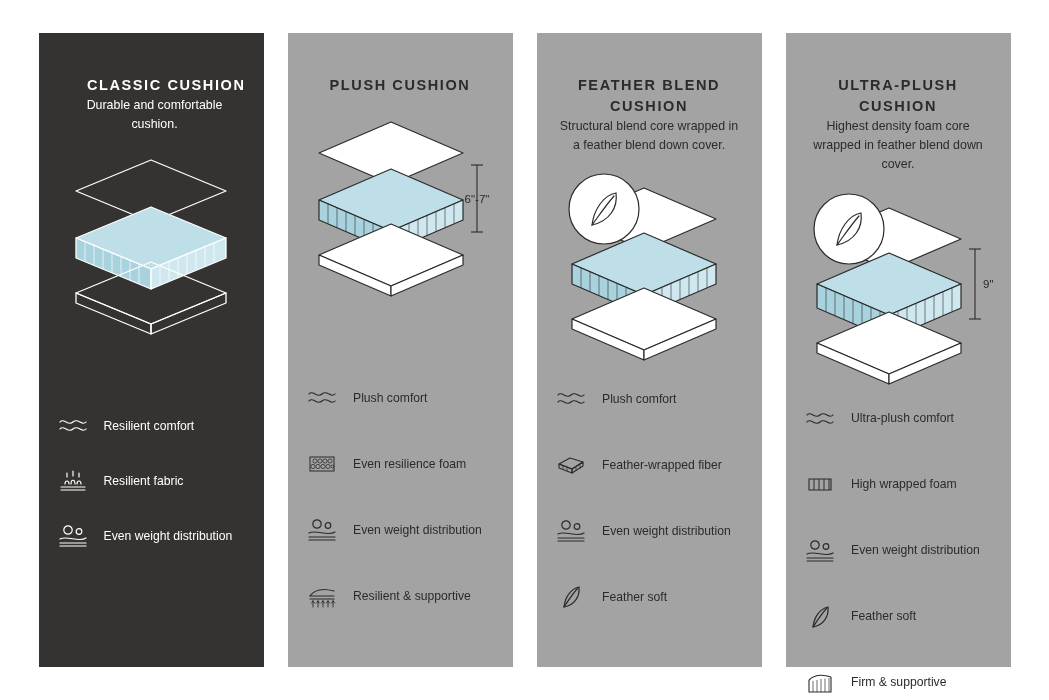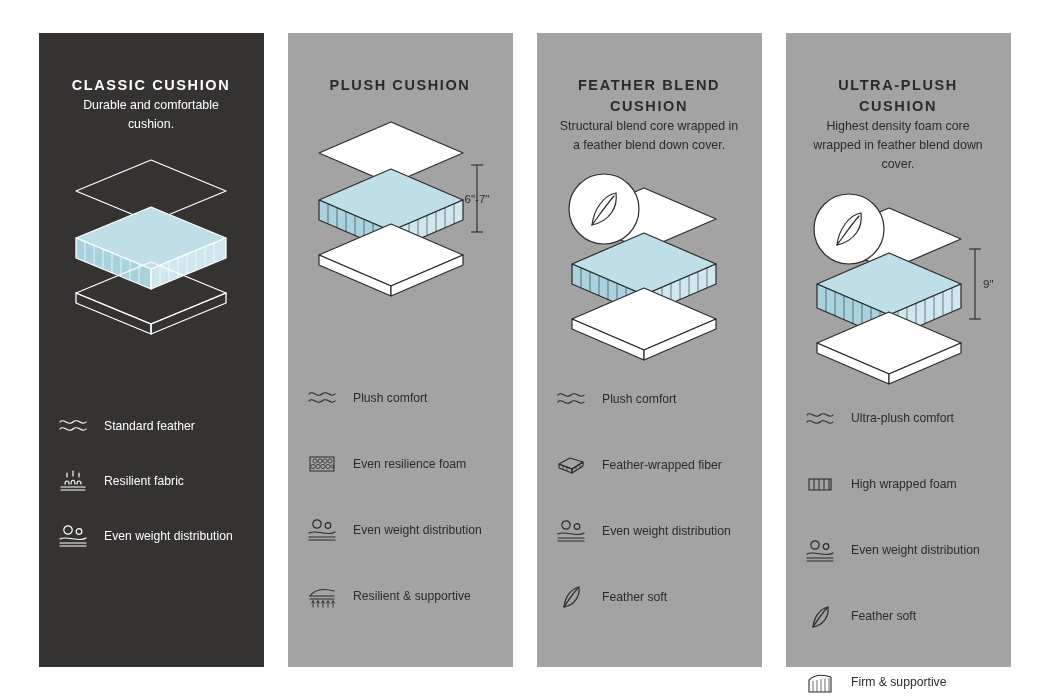--- a/index.html
+++ b/index.html
@@ -37,20 +37,21 @@
     box-sizing: border-box;
     position: relative;
     display: flex;
     flex-direction: column;
     align-items: center;
     padding: 0 18px;
   }
   .card.dark {
     background: #353331;
     color: #ffffff;
+    align-items: flex-end;
   }
   .card.light {
     background: #a3a3a3;
     color: #2b2b2b;
   }
   .card-title {
     margin-top: 42px;
     font-size: 14.5px;
     font-weight: bold;
     letter-spacing: 1.6px;
@@ -153,21 +154,21 @@
       </div>
 
       <div class="features">
         <div class="feature">
           <span class="f-icon">
             <svg width="30" height="22" viewBox="0 0 30 22" fill="none" stroke="#ffffff" stroke-width="1.2" stroke-linecap="round">
               <path d="M2 7 C6 2, 10 12, 15 7 C20 2, 24 12, 28 7"></path>
               <path d="M2 14 C6 9, 10 19, 15 14 C20 9, 24 19, 28 14"></path>
             </svg>
           </span>
-          <span class="f-label">Standard feather</span>
+          <span class="f-label">Resilient comfort</span>
         </div>
         <div class="feature">
           <span class="f-icon">
             <svg width="30" height="24" viewBox="0 0 30 24" fill="none" stroke="#ffffff" stroke-width="1.2" stroke-linecap="round">
               <path d="M3 18 H27"></path>
               <path d="M3 21 H27"></path>
               <path d="M7 15 C7 11, 11 11, 11 15"></path>
               <path d="M13 15 C13 10, 17 10, 17 15"></path>
               <path d="M19 15 C19 11, 23 11, 23 15"></path>
               <path d="M9 8 V4 M15 7 V2 M21 8 V4"></path>

